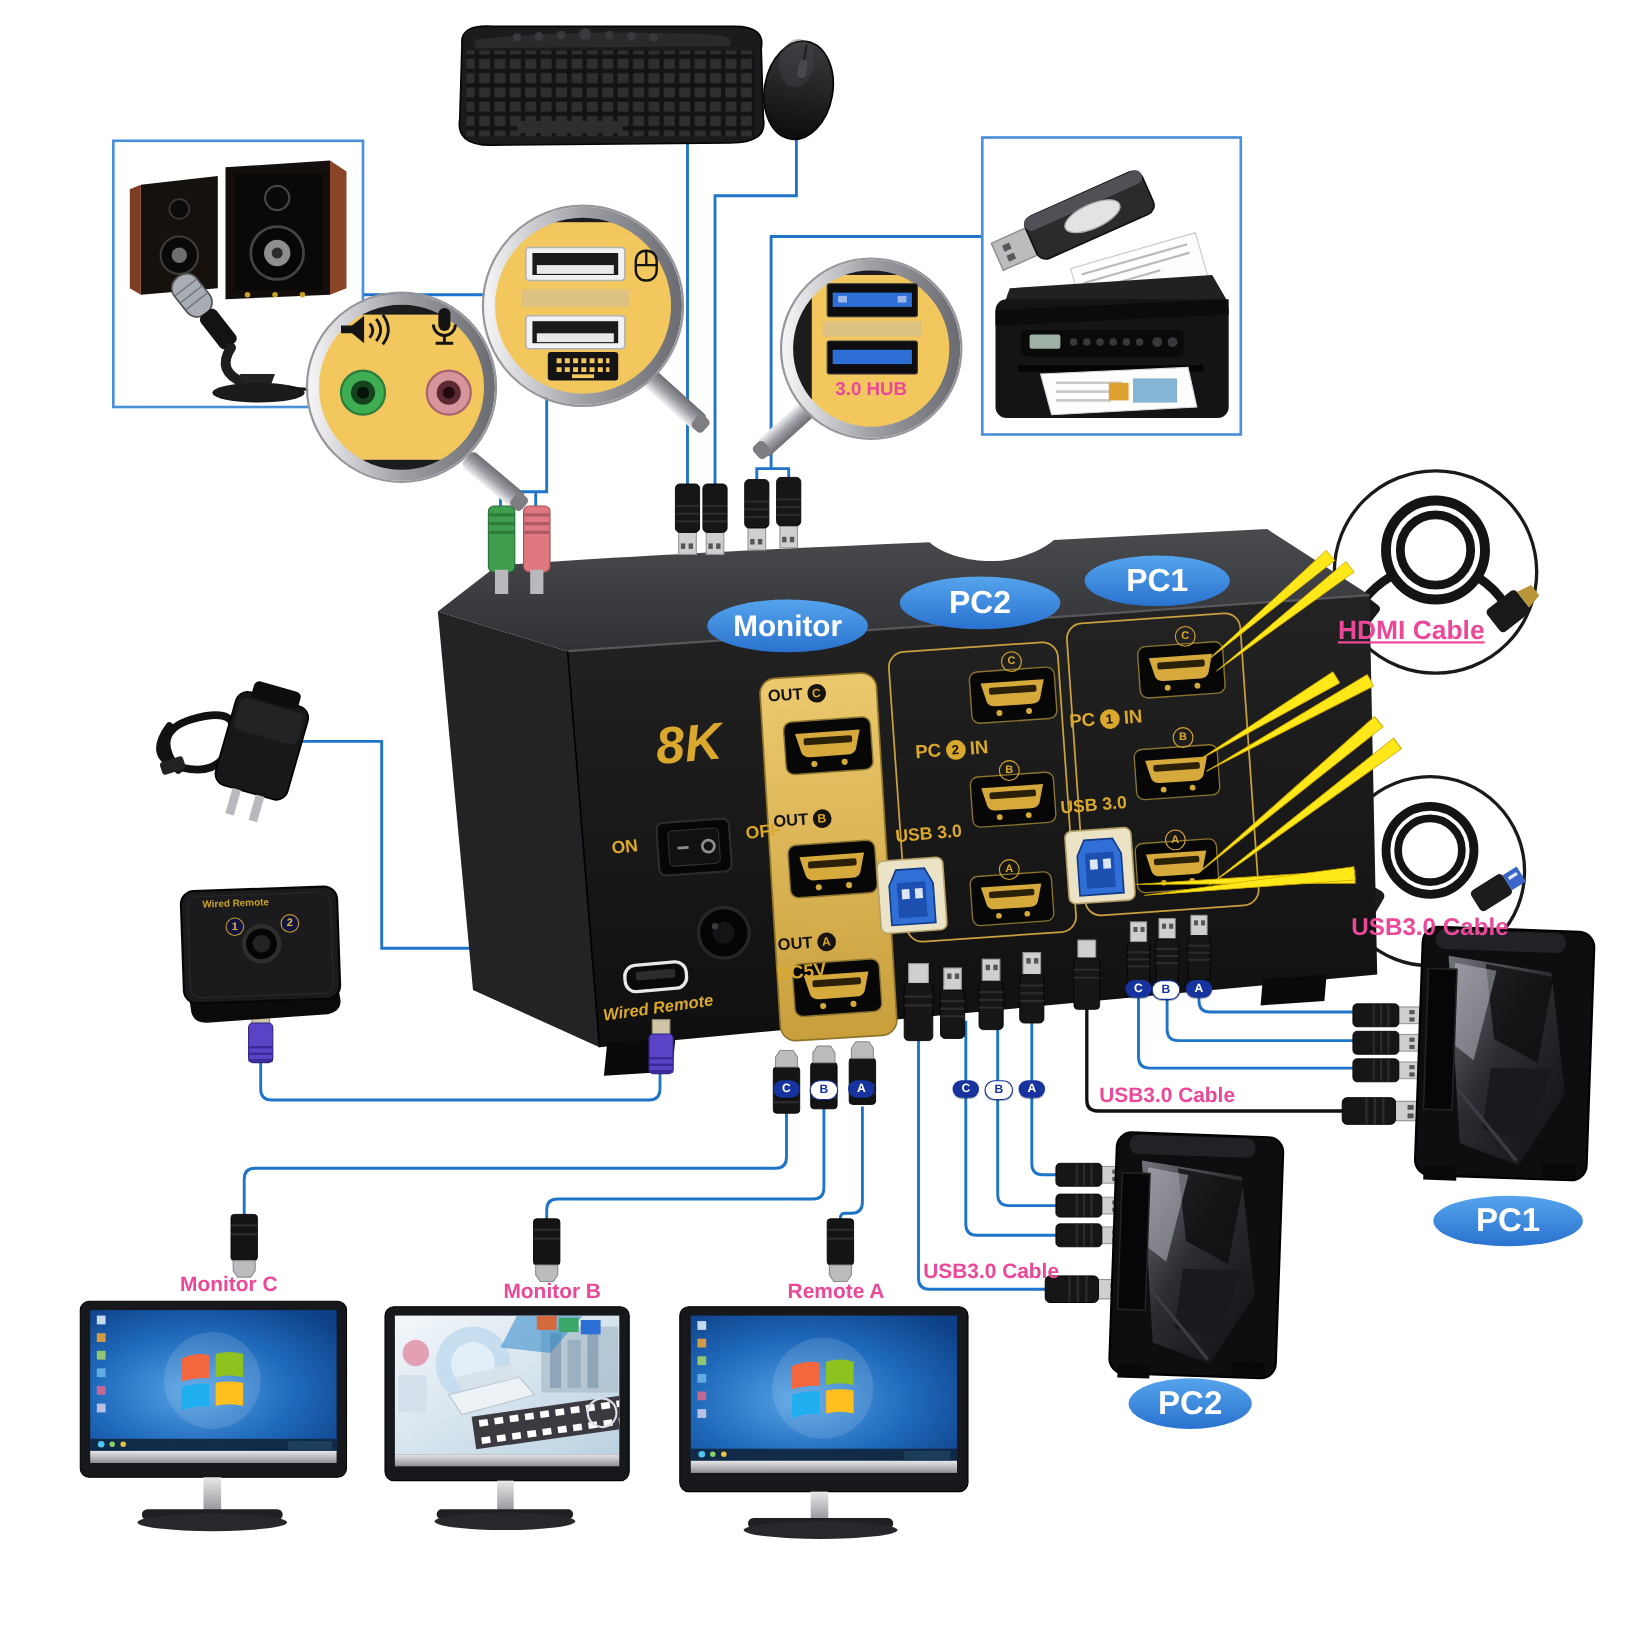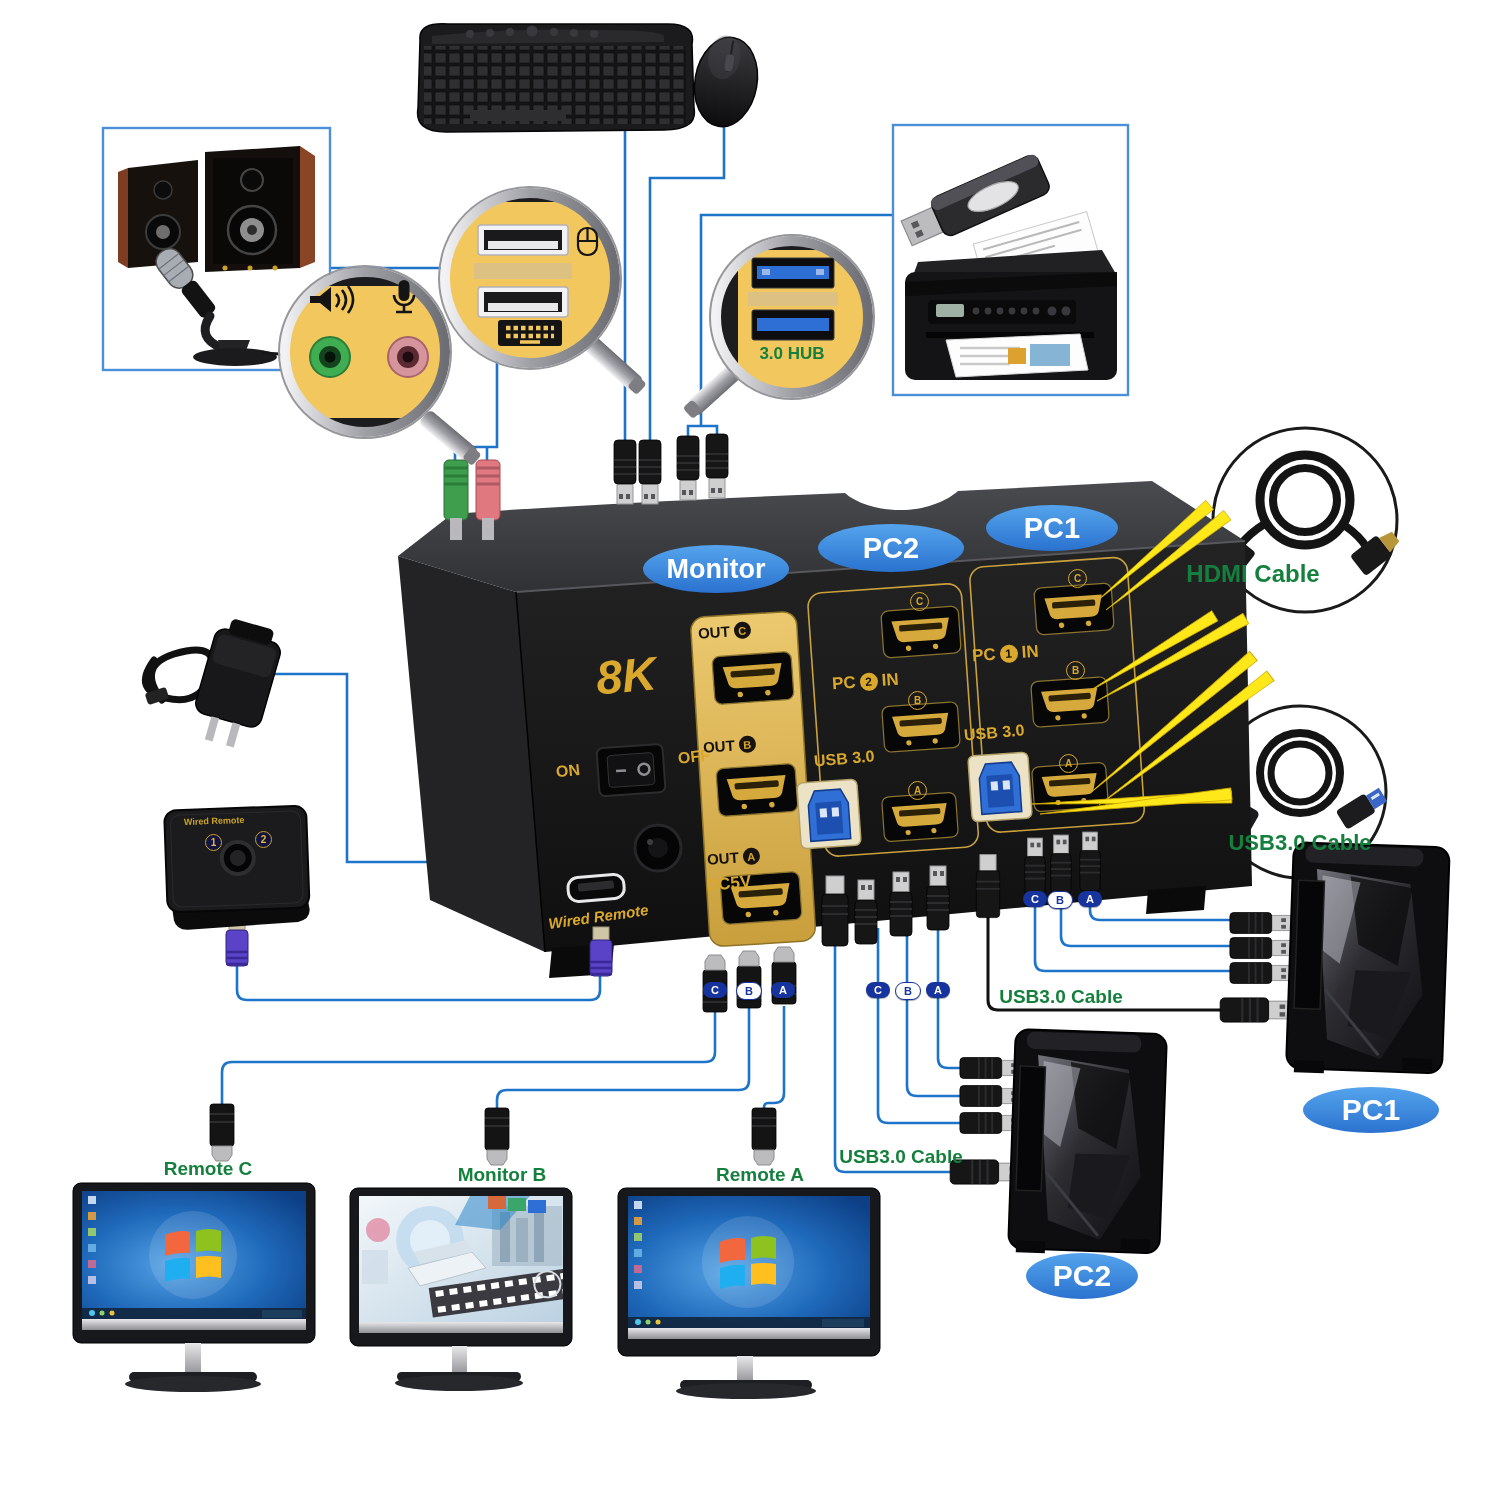--- a/index.html
+++ b/index.html
@@ -19,21 +19,21 @@
          border-radius:50%;color:#d9a82c;font-size:10px;font-weight:bold;
          display:flex;align-items:center;justify-content:center;}
   .outRow{position:absolute;display:flex;align-items:center;gap:4px;color:#151310;
          font-weight:bold;font-size:15px;transform:rotate(-4deg);}
   .outRow .dot{width:17px;height:17px;border-radius:50%;background:#171310;color:#d9a82c;
          font-size:11px;display:flex;align-items:center;justify-content:center;}
   .inRow{position:absolute;display:flex;align-items:center;gap:4px;color:#d9a82c;
          font-weight:bold;font-size:17px;transform:rotate(-4deg);}
   .inRow .dot{width:18px;height:18px;border-radius:50%;background:#d9a82c;color:#14110a;
          font-size:12px;display:flex;align-items:center;justify-content:center;}
-  .callout{position:absolute;text-align:center;font-weight:bold;color:#15803d;}
+  .callout{position:absolute;text-align:center;font-weight:bold;color:#ec4899;}
   .remoteDigit{position:absolute;width:15px;height:15px;border-radius:50%;background:#131340;
          border:1px solid #c9a227;color:#e3b93c;font-size:10px;font-weight:bold;
          display:flex;align-items:center;justify-content:center;}
 </style>
 </head>
 <body>
 
 <div id="stage">
 
 <svg width="1500" height="1500" viewBox="0 0 1500 1500">
@@ -682,27 +682,27 @@
 <div class="badge" style="left:703px;top:982px;">C</div>
 <div class="badge badge--light" style="left:736px;top:982px;">B</div>
 <div class="badge" style="left:771px;top:982px;">A</div>
 <div class="badge" style="left:866px;top:982px;">C</div>
 <div class="badge badge--light" style="left:895px;top:982px;">B</div>
 <div class="badge" style="left:926px;top:982px;">A</div>
 <div class="badge" style="left:1023px;top:891px;">C</div>
 <div class="badge badge--light" style="left:1047px;top:891px;">B</div>
 <div class="badge" style="left:1078px;top:891px;">A</div>
 
-<div class="callout" style="left:1186px;top:560px;width:134px;font-size:24px;">HDMI Cable</div>
+<div class="callout" style="left:1216px;top:560px;width:134px;font-size:24px;text-decoration:underline;">HDMI Cable</div>
 <div class="callout" style="left:1228px;top:830px;width:144px;font-size:22px;">USB3.0 Cable</div>
 <div class="callout" style="left:996px;top:986px;width:130px;font-size:19px;">USB3.0 Cable</div>
 <div class="callout" style="left:836px;top:1146px;width:130px;font-size:19px;">USB3.0 Cable</div>
 <div class="callout" style="left:752px;top:344px;width:80px;font-size:17px;">3.0 HUB</div>
 
-<div class="callout" style="left:138px;top:1158px;width:140px;font-size:19px;">Remote C</div>
+<div class="callout" style="left:138px;top:1158px;width:140px;font-size:19px;">Monitor C</div>
 <div class="callout" style="left:432px;top:1164px;width:140px;font-size:19px;">Monitor B</div>
 <div class="callout" style="left:690px;top:1164px;width:140px;font-size:19px;">Remote A</div>
 
 <div class="oval" style="left:1303px;top:1087px;width:136px;height:46px;font-size:30px;">
       <span>PC1</span>
     </div>
 <div class="oval" style="left:1026px;top:1253px;width:112px;height:46px;font-size:30px;">
       <span>PC2</span>
     </div>
 

